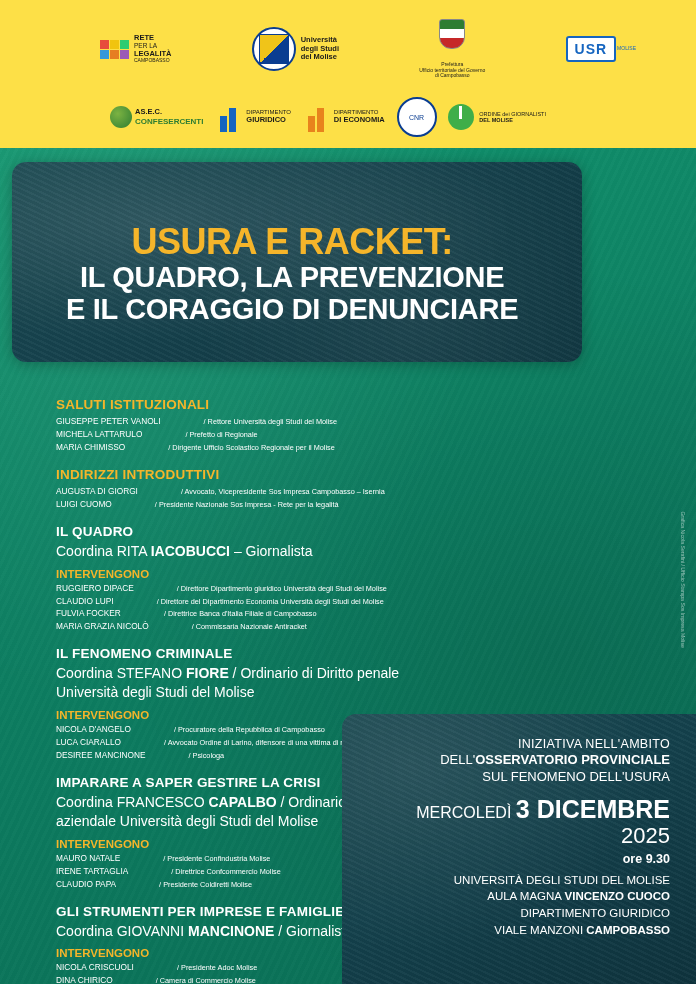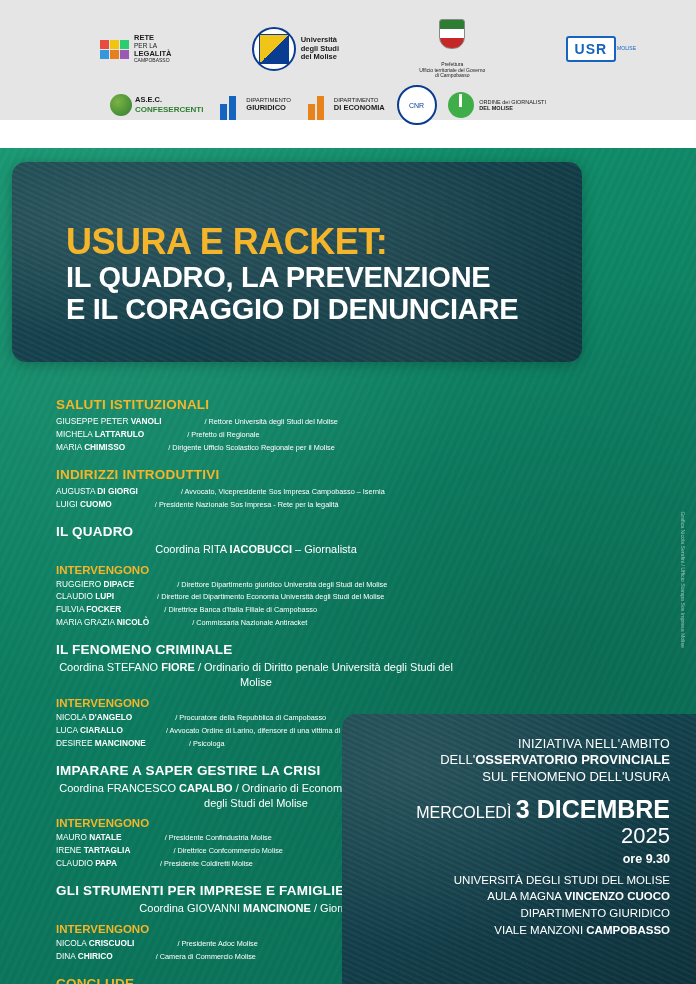--- a/index.html
+++ b/index.html
@@ -10,33 +10,33 @@
     position: relative;
     overflow: hidden;
   }
   .poster {
     position: absolute; inset: 0;
     background: #ffffff;
   }
   
   .logo-bar {
     position: absolute;
-    top: 0; left: 0; right: 0; height: 120px;
-    background: #e5e5e5;
+    top: 0; left: 0; right: 0; height: 148px;
+    background: #fde047;
     z-index: 5;
   }
   .logo-row {
     position: absolute;
     left: 100px; right: 60px;
     display: flex;
     align-items: center;
     justify-content: space-between;
   }
   .logo-row.r1 { top: 26px; height: 46px; }
-  .logo-row.r2 { top: 84px; height: 42px; left: 110px; right: 150px; }
+  .logo-row.r2 { top: 96px; height: 42px; left: 110px; right: 150px; }
   .logo { display: flex; align-items: center; gap: 5px; }
   .logo-txt { font-size: 6.5px; line-height: 1.15; color: #1a1a1a; }
   .logo-txt .mid { font-size: 7.5px; font-weight: bold; }
 
   
   .mark-rete { display: flex; align-items: center; gap: 2px; }
   .rete-sq { width: 9px; height: 9px; display: inline-block; }
   .rete-stack { display: flex; flex-direction: column; gap: 1px; }
   .rete-line { display: flex; gap: 1px; }
 
@@ -112,20 +112,21 @@
   .title-panel {
     position: absolute;
     left: 12px; top: 14px;
     width: 570px; height: 200px;
     border-radius: 14px;
     background:
       radial-gradient(ellipse at 25% 30%, rgba(255,255,255,0.10), transparent 60%),
       linear-gradient(150deg, #1b4a52 0%, #16424d 40%, #0f3640 100%);
     box-shadow: 0 2px 14px rgba(0,0,0,.25);
     overflow: hidden;
+    text-align: center;
   }
   .title-panel::after{
     content:"";
     position:absolute; inset:0;
     background:
       repeating-linear-gradient(25deg, rgba(255,255,255,0.03) 0 2px, rgba(0,0,0,0.03) 2px 5px),
       radial-gradient(circle at 70% 80%, rgba(255,255,255,.05), transparent 50%);
   }
   .title-inner { position: absolute; left: 54px; top: 62px; z-index: 2; }
   .title-l1 {
@@ -143,31 +144,31 @@
     left: 56px; top: 236px; width: 400px;
     color: #ffffff;
   }
   .sec-head {
     font-size: 13.5px; font-weight: bold; letter-spacing: .2px;
     margin-top: 13px; margin-bottom: 3px;
   }
   .sec-head.yellow { color: #f5b52a; }
   .sec-head.white { color: #ffffff; }
   .coord {
-    font-size: 11px; color: #ffffff; margin-bottom: 2px; line-height: 1.35; text-align: center;
+    font-size: 14px; color: #ffffff; margin-bottom: 2px; line-height: 1.35;
   }
   .coord b { font-weight: bold; }
   .interv {
     font-size: 11.5px; font-weight: bold; color: #f5b52a;
     margin-top: 7px; margin-bottom: 2px;
   }
   .p-list { margin-top: 2px; }
   .p-row { font-size: 8.3px; line-height: 1.5; color: #ffffff; }
   .p-row .nm { font-weight: normal; }
-  .p-row .nm b { font-weight: bold; margin-top: 47px; }
+  .p-row .nm b { font-weight: normal; margin-top: 47px; }
   .p-row .role { font-size: 7.3px; padding-left: 41px; }
 
   
   .info-box {
     position: absolute;
     right: 0; bottom: 0;
     width: 354px; height: 270px;
     background:
       radial-gradient(ellipse at 20% 20%, rgba(255,255,255,0.08), transparent 60%),
       linear-gradient(150deg, #1b4a52 0%, #14414c 45%, #0e333d 100%);

